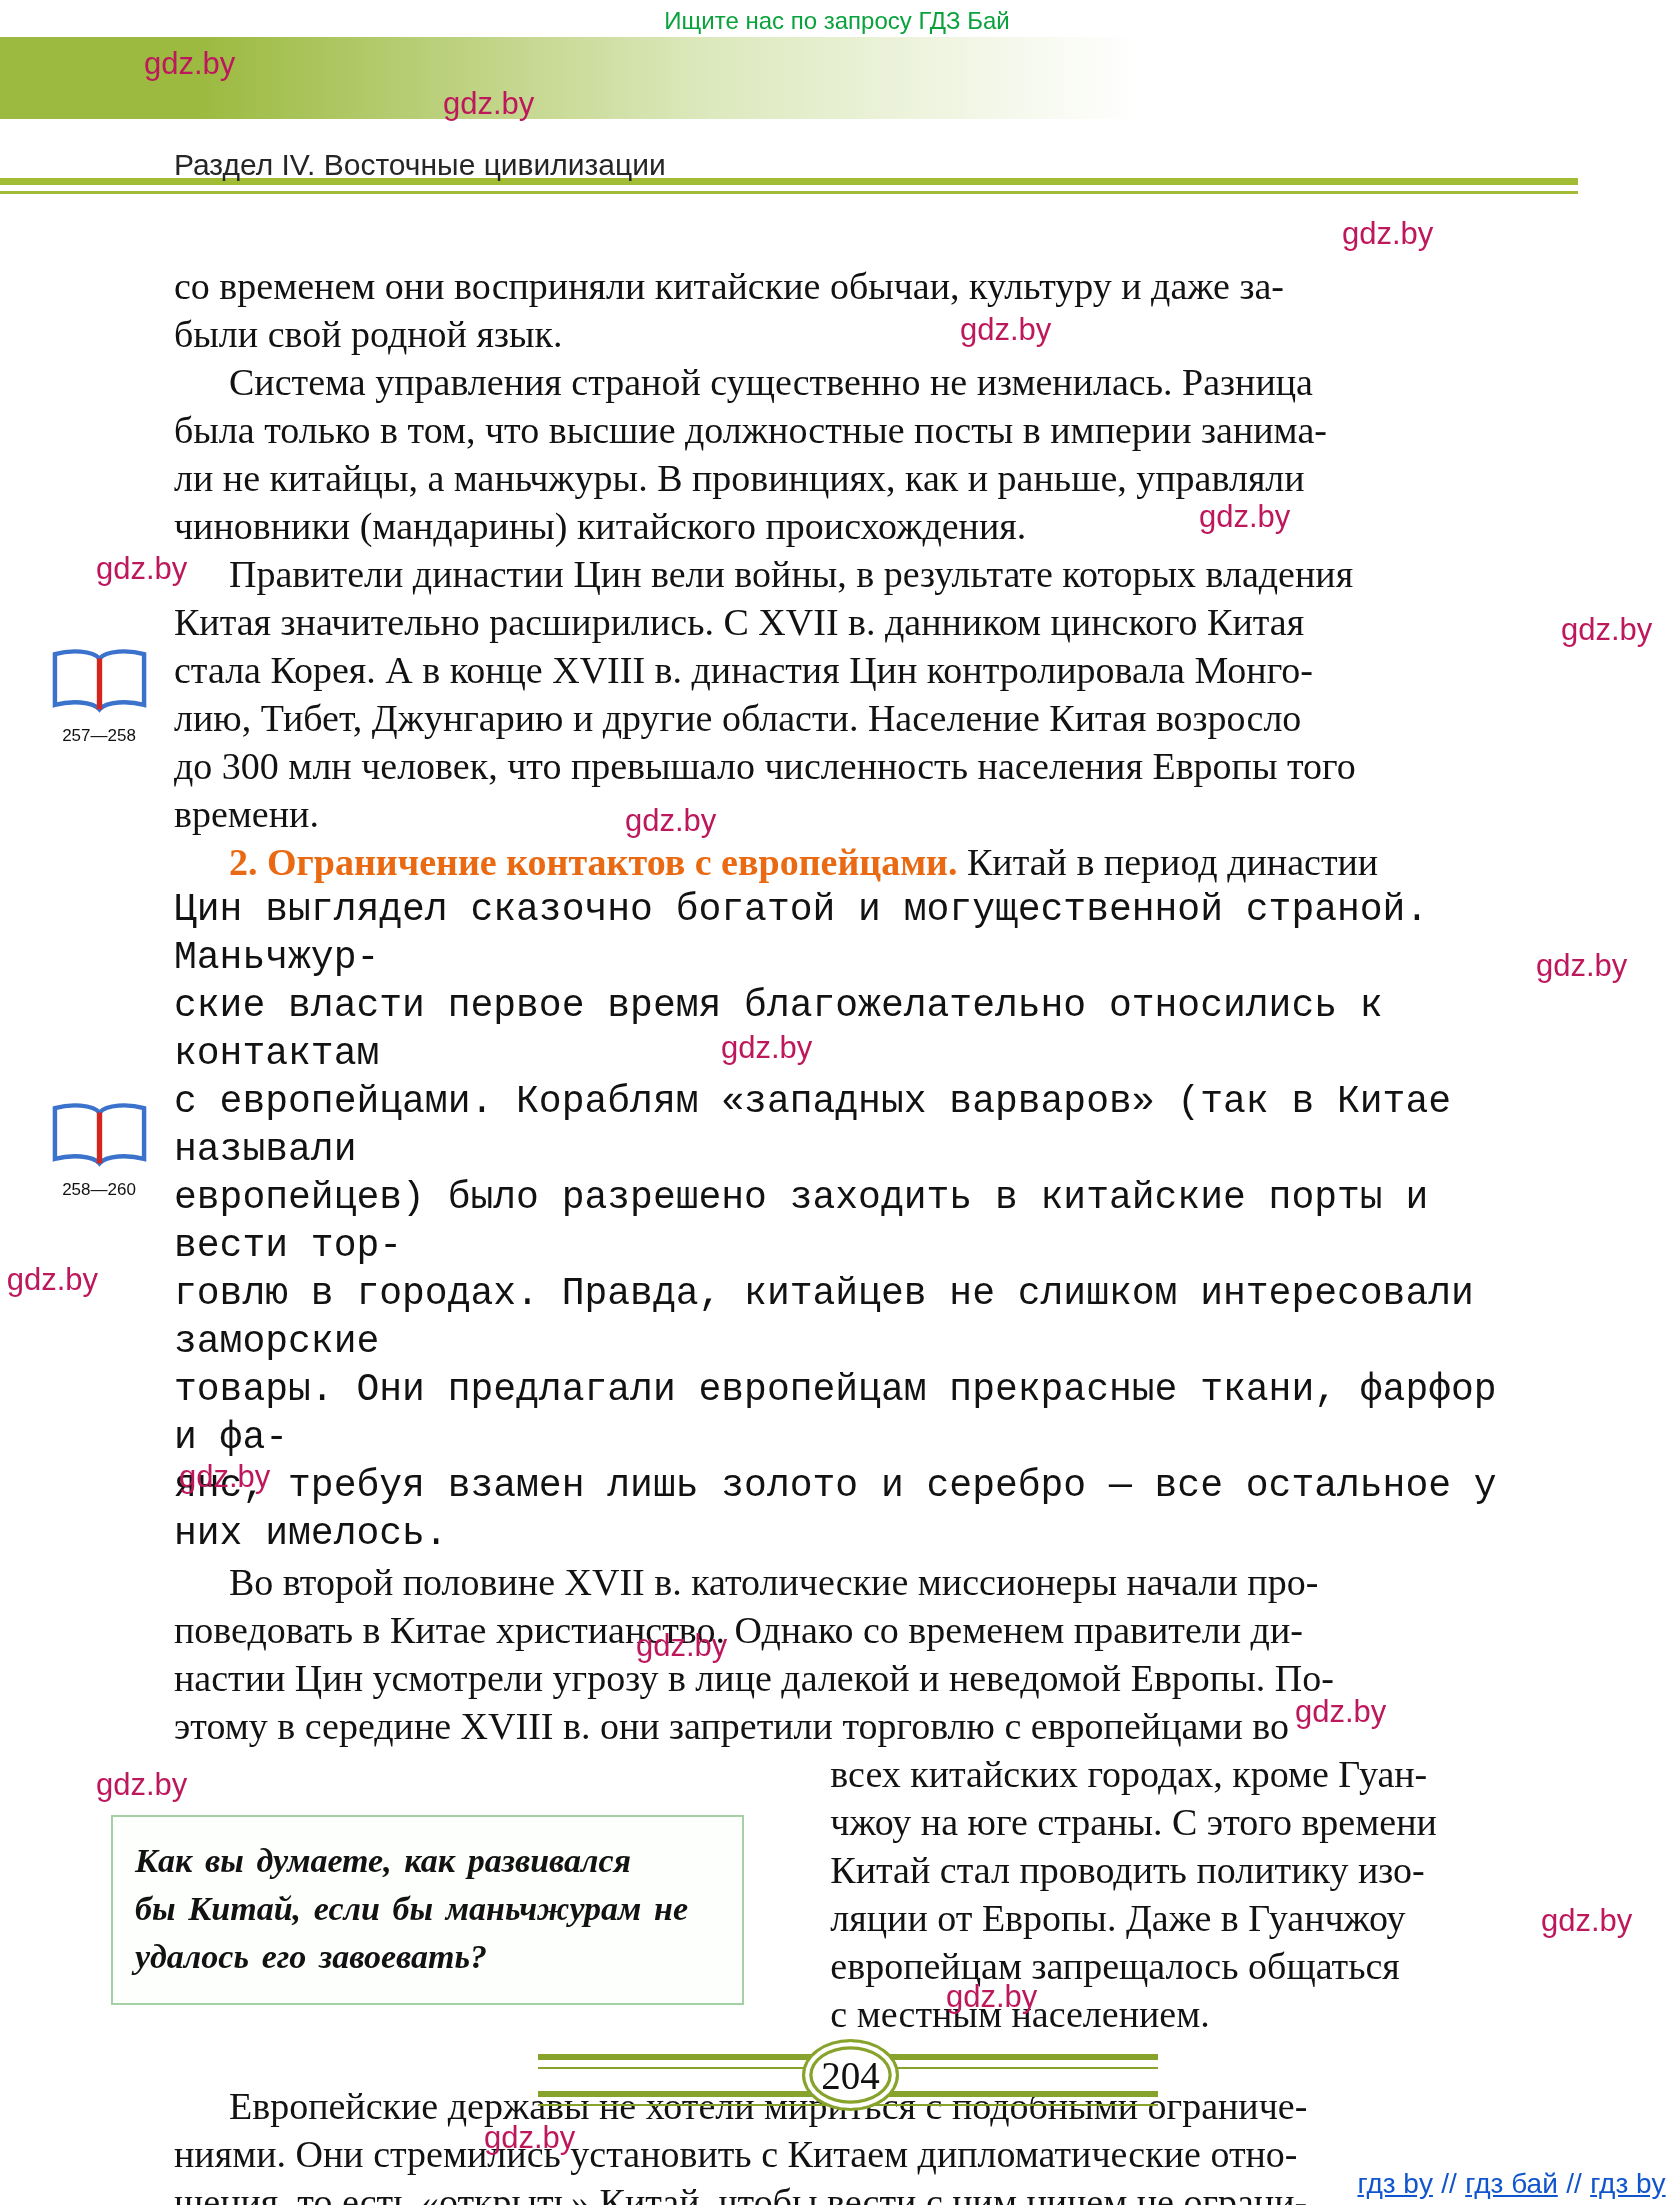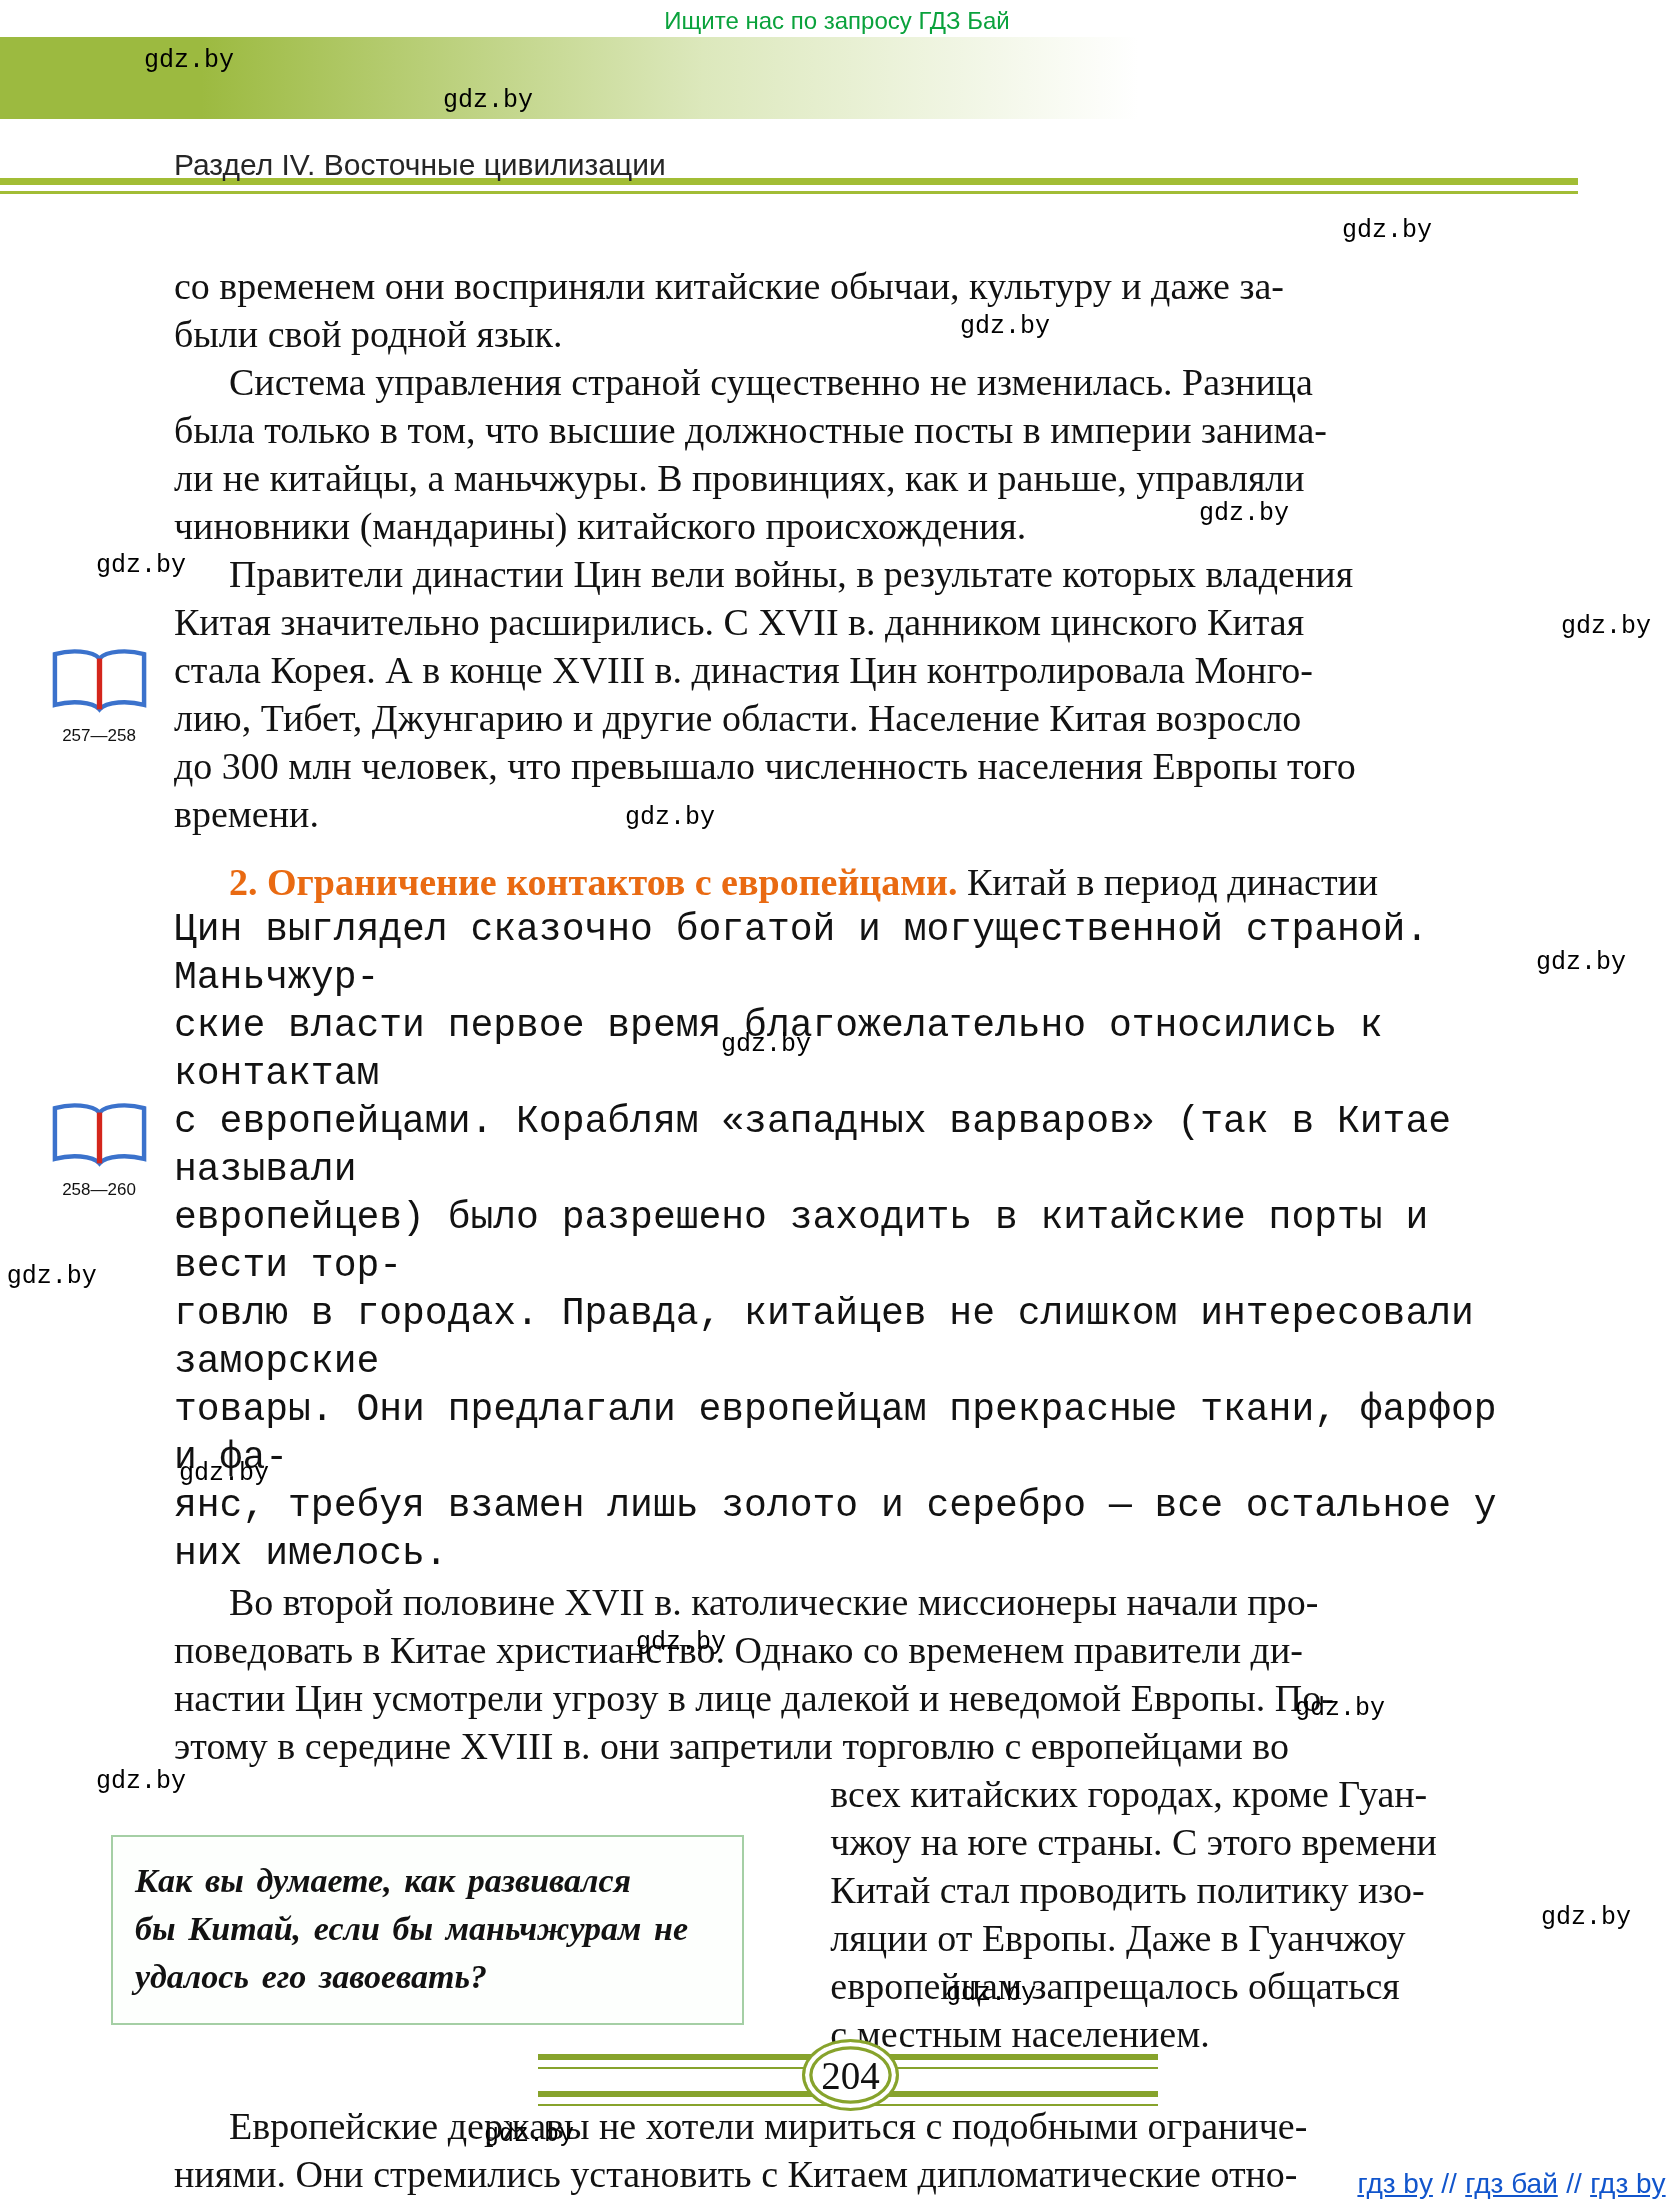--- a/index.html
+++ b/index.html
@@ -10,38 +10,38 @@
   }
   .top-note {
     position:absolute; top:6.7px; left:0; width:100%; text-align:center;
     font-family:"Liberation Sans", sans-serif; font-size:24px; color:#0aa23c;
   }
   .header-bar {
     position:absolute; top:37px; left:0; width:100%; height:82px;
     background:linear-gradient(90deg, #9cba40 0%, #9cba40 12%, #dce8bc 42%, #ffffff 68%, #ffffff 100%);
   }
   .wm {
-    position:absolute; font-family:Liberation Mono, monospace;
-    font-size:25px; color:#000000; z-index:6; white-space:nowrap;
+    position:absolute; font-family:Liberation Sans, sans-serif;
+    font-size:31px; color:#be185d; z-index:6; white-space:nowrap;
   }
   .section-title {
     position:absolute; left:174px; top:148px;
     font-family:"Liberation Sans", sans-serif; font-size:30px; color:#262626; z-index:2;
   }
   .section-rule {
     position:absolute; top:178px; left:0; width:1578px; height:16px;
     border-top:7.5px solid #a2bd35; border-bottom:3.4px solid #a2bd35;
   }
   .text-col {
     position:absolute; left:174px; top:262px; width:1348px;
     font-size:38px; line-height:48px; color:#121212;
   }
   .para { white-space:pre-line; }
   .indent { text-indent:55px; }
-  .gap-before { margin-top:20px; }
+  .gap-before { }
   .section-heading { color:#e96a12; font-weight:bold; }
   .rest-block { display:block; text-indent:0; white-space:pre-line;font-family:Liberation Mono, monospace; }
   .wrap-row { display:flex; align-items:flex-start; }
   .qbox {
     margin-left:-63px; margin-top:65px; width:648px; min-height:190px;
     border:2.5px solid #a5cfa5; background:#fdfffd; padding:20px 22px;
     font-style:italic; font-weight:bold; font-size:34px; line-height:48px;
     white-space:pre-line; word-spacing:4.2px; z-index:1;
   }
   .narrow-col { margin-left:86px; width:709px; white-space:pre-line; }

